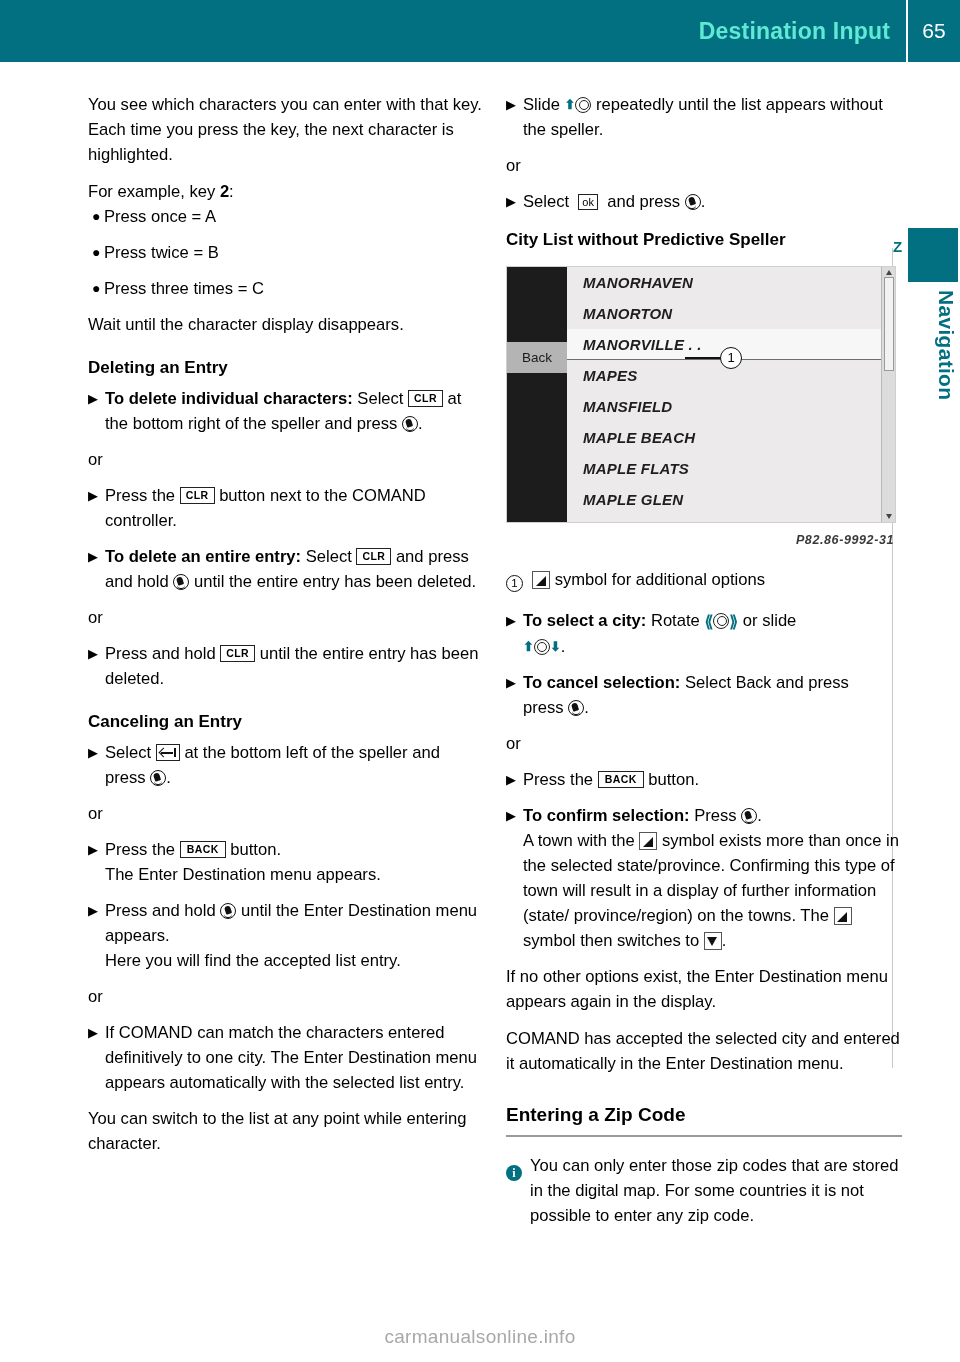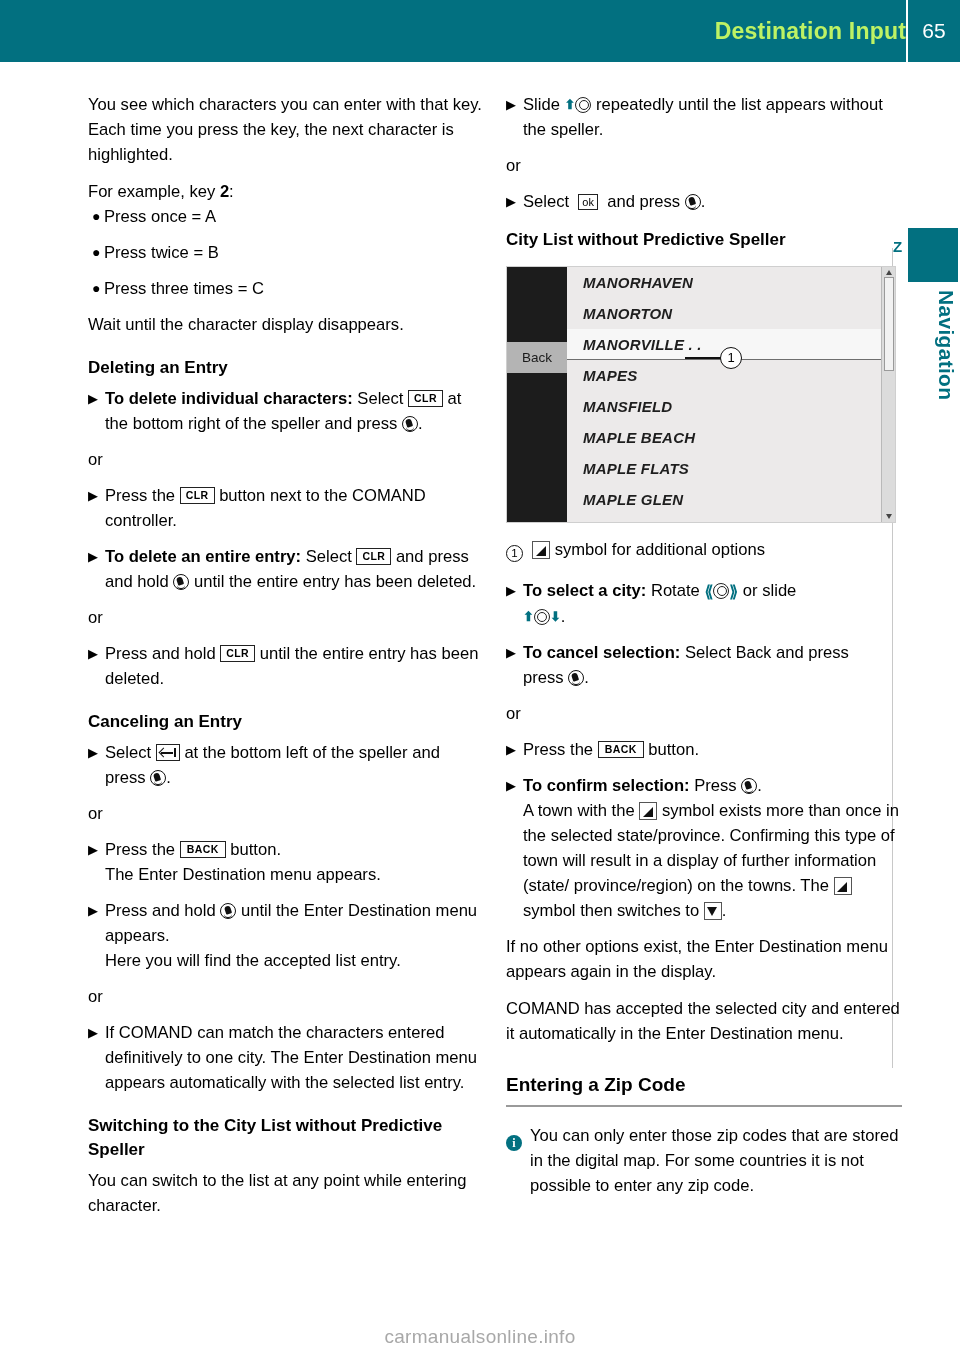--- a/index.html
+++ b/index.html
@@ -21,22 +21,23 @@
     width: 960px;
     height: 62px;
     background: #027080;
     display: flex;
     align-items: center;
     justify-content: flex-end;
   }
   .header-title {
     font-size: 23px;
     font-weight: bold;
-    color: #bef264;
+    color: #5eead4;
     letter-spacing: .2px;
+    padding-right: 16px;
   }
   .header-sep {
     width: 2px;
     height: 62px;
     background: #ffffff;
   }
   .header-page {
     width: 52px;
     text-align: center;
     font-size: 21px;
@@ -565,21 +566,20 @@
       <span>Here you will find the accepted list entry.</span></div>
   </div>
 
   <p class="or">or</p>
 
   <div class="step">
     <div class="step-marker">▶</div>
     <div class="step-body">If COMAND can match the characters entered definitively to one city. The Enter Destination menu appears automatically with the selected list entry.</div>
   </div>
 
-  <h3>Switching to the City List without Predictive Speller</h3>
   <p>You can switch to the list at any point while entering character.</p>
 </div>
 
 <div class="col col-right">
 
   <div class="step">
     <div class="step-marker">▶</div>
     <div class="step-body"><span>Slide</span>
       <span class="arr">⬆</span><span class="ctrl"></span>
       <span>repeatedly until the list appears without the speller.</span></div>
@@ -612,20 +612,21 @@
         <div class="shot-row">MAPLE GLEN</div>
       </div>
       <div class="shot-scroll">
         <div class="up"></div>
         <div class="thumb"></div>
         <div class="dn"></div>
       </div>
       <div class="callout-line"></div>
       <div class="callout">1</div>
     </div>
+    <div class="fig-caption">P82.86-9992-31</div>
   </div>
 
   <div class="legend">
     <div class="legend-num"><span class="circnum">1</span></div>
     <div class="legend-body"><span class="tri-corner"></span>
       <span>symbol for additional options</span></div>
   </div>
 
   <div class="step">
     <div class="step-marker">▶</div>

